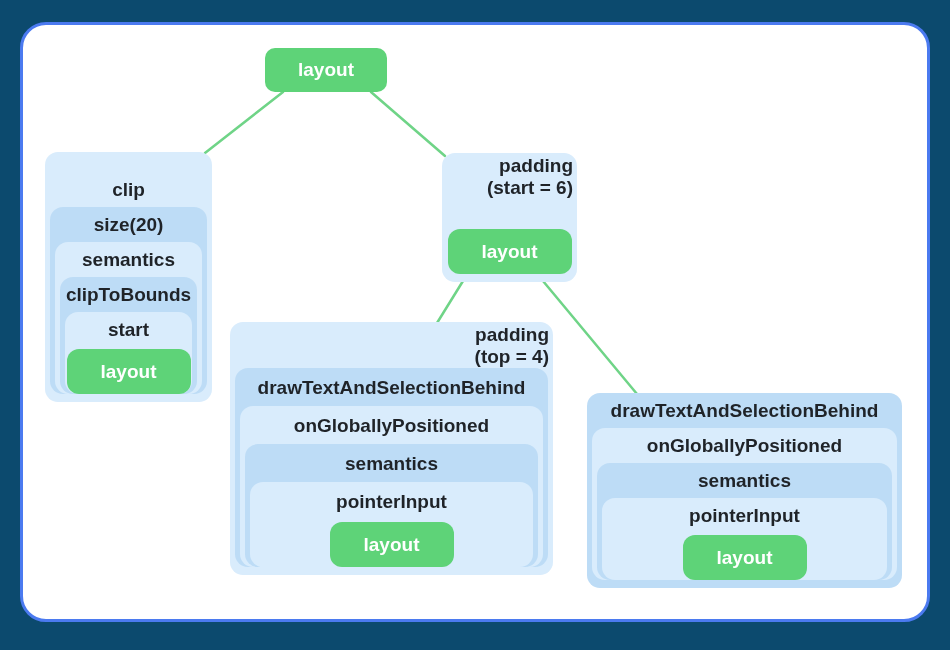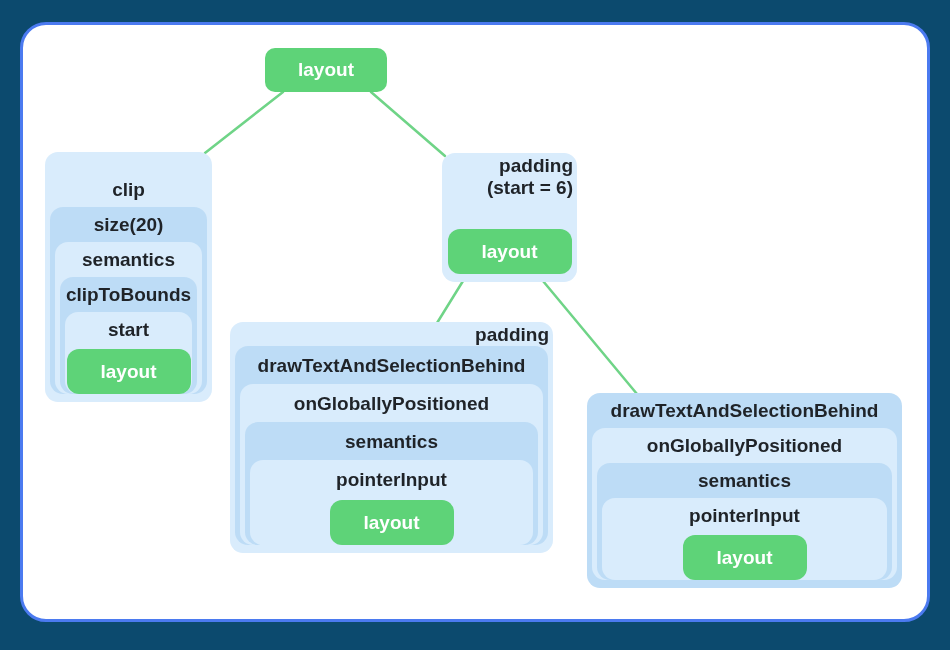--- a/index.html
+++ b/index.html
@@ -124,20 +124,21 @@
     <div class="lbl2">
       <span>padding</span>
       <span>(start = 6)</span>
     </div>
     <div class="chip">layout</div>
   </div>
 
   <div class="node mid light box">
     <div class="lbl2">
       <span>padding</span>
+      <span>(top = 4)</span>
     </div>
     <div class="box dark">
       <div class="lbl">drawTextAndSelectionBehind</div>
       <div class="box light">
         <div class="lbl">onGloballyPositioned</div>
         <div class="box dark">
           <div class="lbl">semantics</div>
           <div class="box light">
             <div class="lbl">pointerInput</div>
             <div class="chip">layout</div>

